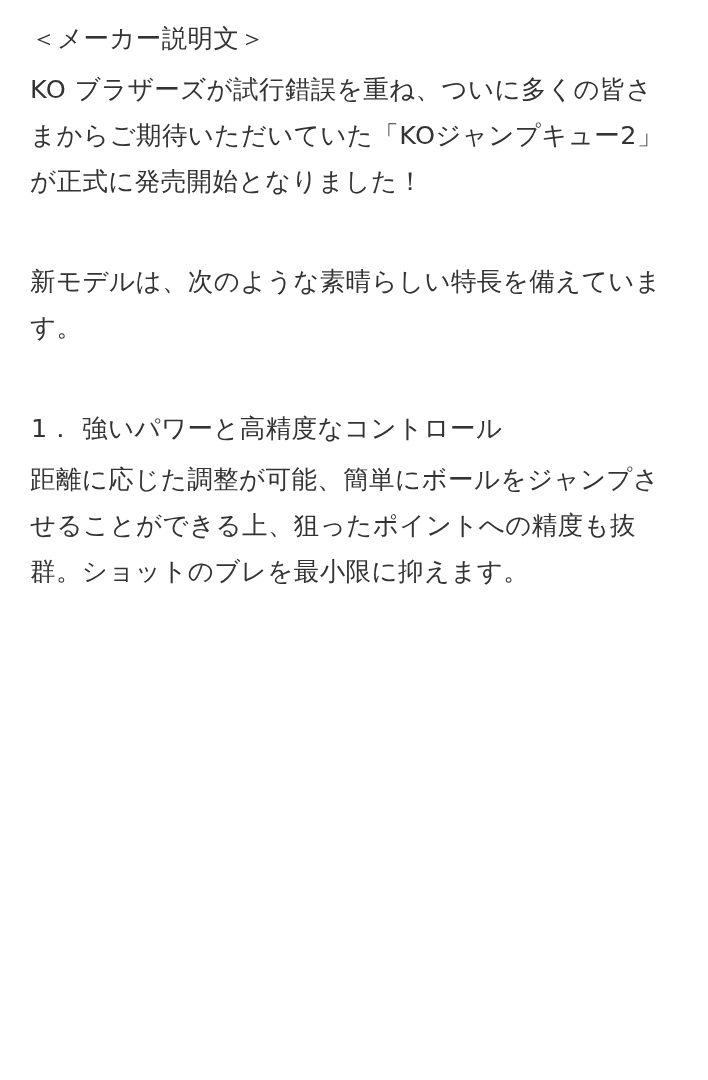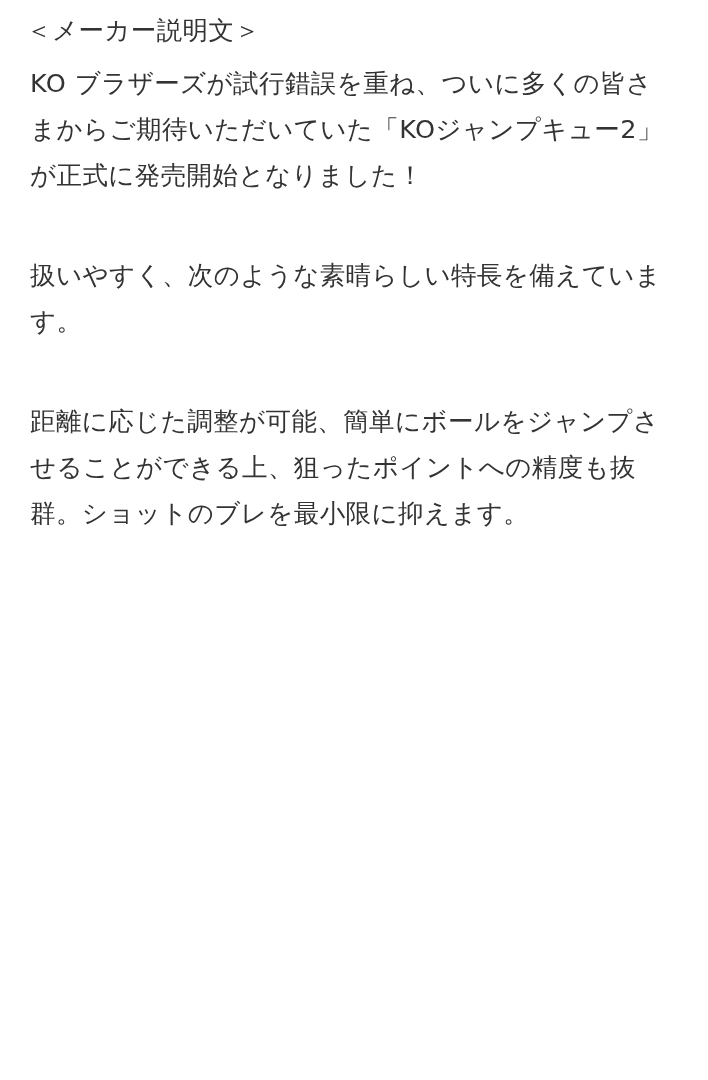--- a/index.html
+++ b/index.html
@@ -29,42 +29,42 @@
   }
   .para {
     margin: 4px;
     white-space: pre-wrap;
     word-break: break-all;
   }
   .spacer {
     height: 46px;
   }
   .heading-line {
-    margin: 0;
+    margin: 5px;
     white-space: pre-wrap;
     word-break: break-all;
-    font-family: Liberation Mono, monospace;
   }
 </style>
 </head>
 <body>
 
 <div class="page">
   <div class="doc-body">
 
     <p class="heading-line">＜メーカー説明文＞</p>
 
     <p class="para">KO ブラザーズが試行錯誤を重ね、ついに多くの皆さまからご期待いただいていた「KOジャンプキュー2」が正式に発売開始となりました！</p>
 
     <div class="spacer"></div>
 
-    <p class="para">扱いやすく、次のような素晴らしい特長を備えています。</p>
+    <p class="para">新モデルは、次のような素晴らしい特長を備えています。</p>
 
     <div class="spacer"></div>
 
+    <p class="heading-line">1． 強いパワーと高精度なコントロール</p>
     <p class="para">距離に応じた調整が可能、簡単にボールをジャンプさせることができる上、狙ったポイントへの精度も抜群。ショットのブレを最小限に抑えます。</p>
 
     <div class="spacer"></div>
 
 
     <div class="spacer"></div>
 
 
   </div>
 </div>

